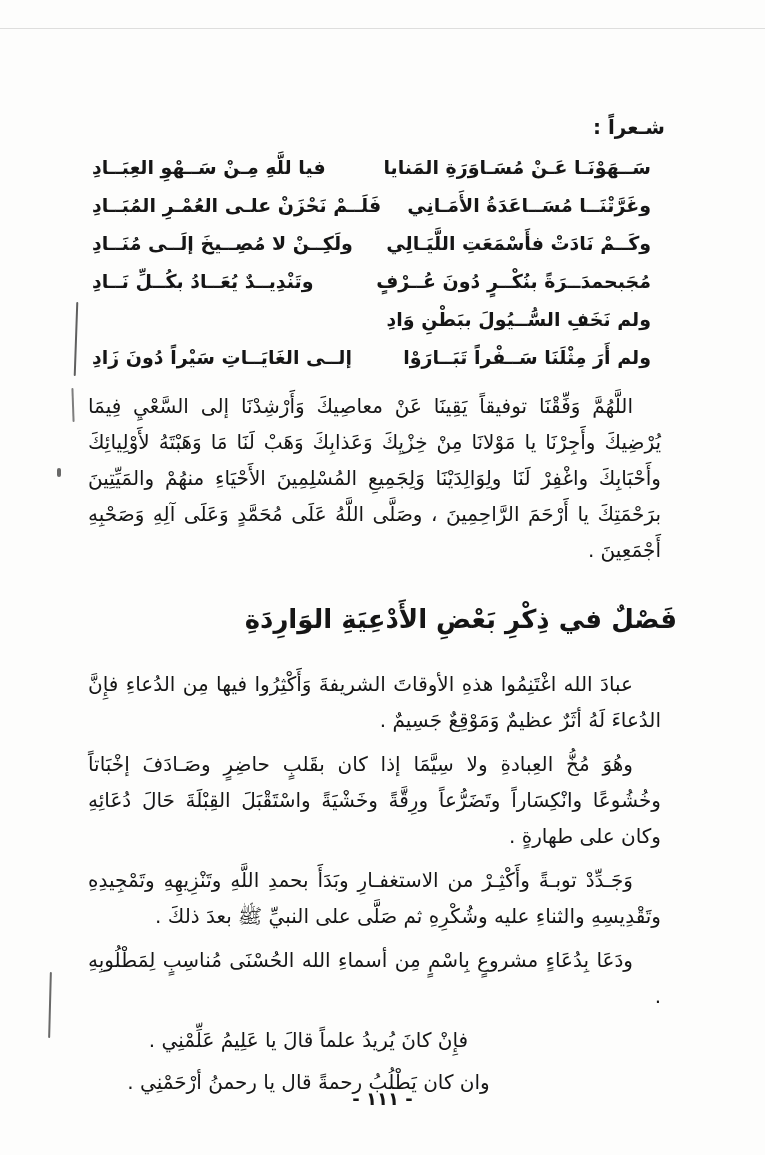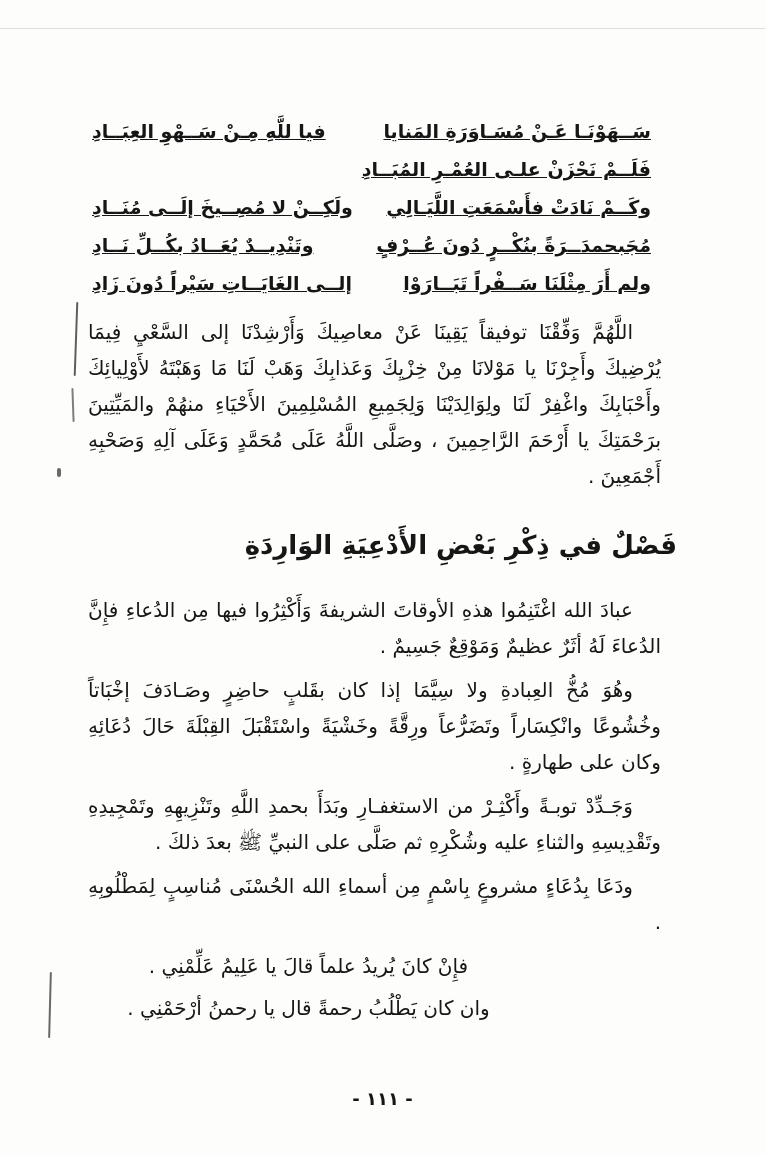--- a/index.html
+++ b/index.html
@@ -41,21 +41,20 @@
   .verse {
     display: flex;
     justify-content: space-between;
     align-items: baseline;
     line-height: 38px;
     font-size: 19px;
     font-weight: 600;
   }
   .hemistich {
     white-space: nowrap;
-    text-decoration: underline;
   }
   .hemistich.h1 { text-align: left; }
   .hemistich.h2 { text-align: left; }
   .prose {
     font-size: 20px;
     line-height: 36px;
     text-align: justify;
     text-indent: 28px;
     margin: 0 16px 8px 0;
     font-weight: 500;
@@ -114,38 +113,41 @@
 <div class="page">
 
   <div class="artifact artifact-top-line"></div>
   <div class="artifact artifact-left-1"></div>
   <div class="artifact artifact-left-2"></div>
   <div class="artifact artifact-left-dot"></div>
   <div class="artifact artifact-left-3"></div>
 
   <div class="content">
 
+    <div class="poetry-label">شـعراً :</div>
 
     <div class="poem">
       <div class="verse">
         <span class="hemistich h1">سَــهَوْنَـا عَـنْ مُسَـاوَرَةِ المَنايا</span>
         <span class="hemistich h2">فيا للَّهِ مِـنْ سَــهْوِ العِبَــادِ</span>
       </div>
       <div class="verse">
+        <span class="hemistich h1">وغَرَّتْنَــا مُسَــاعَدَةُ الأَمَـانِي</span>
         <span class="hemistich h2">فَلَــمْ نَحْزَنْ علـى العُمْـرِ المُبَــادِ</span>
       </div>
       <div class="verse">
         <span class="hemistich h1">وكَــمْ نَادَتْ فأَسْمَعَتِ اللَّيَـالِي</span>
         <span class="hemistich h2">ولَكِــنْ لا مُصِــيخَ إلَــى مُنَــادِ</span>
       </div>
       <div class="verse">
         <span class="hemistich h1">مُجَبحمدَــرَةً بنُكْــرٍ دُونَ عُــرْفٍ</span>
         <span class="hemistich h2">وتَنْدِيــدٌ يُعَــادُ بكُــلِّ نَــادِ</span>
       </div>
       <div class="verse">
+        <span class="hemistich h2">ولم نَخَفِ السُّــيُولَ ببَطْنِ وَادِ</span>
       </div>
       <div class="verse">
         <span class="hemistich h1">ولم أَرَ مِثْلَنَا سَــفْراً تَبَــارَوْا</span>
         <span class="hemistich h2">إلــى الغَايَــاتِ سَيْراً دُونَ زَادِ</span>
       </div>
     </div>
 
     <p class="prose dua">اللَّهُمَّ وَفِّقْنَا توفيقاً يَقِينَا عَنْ معاصِيكَ وَأَرْشِدْنَا إلى السَّعْيِ فِيمَا يُرْضِيكَ وأَجِرْنَا يا مَوْلانَا مِنْ خِزْيِكَ وَعَذابِكَ وَهَبْ لَنَا مَا وَهَبْتَهُ لأَوْلِيائِكَ وأَحْبَابِكَ واغْفِرْ لَنَا ولِوَالِدَيْنَا وَلِجَمِيعِ المُسْلِمِينَ الأَحْيَاءِ منهُمْ والمَيِّتِينَ برَحْمَتِكَ يا أَرْحَمَ الرَّاحِمِينَ ، وصَلَّى اللَّهُ عَلَى مُحَمَّدٍ وَعَلَى آلِهِ وَصَحْبِهِ أَجْمَعِينَ .</p>
 
     <h2 class="section-title">فَصْلٌ في ذِكْرِ بَعْضِ الأَدْعِيَةِ الوَارِدَةِ</h2>

